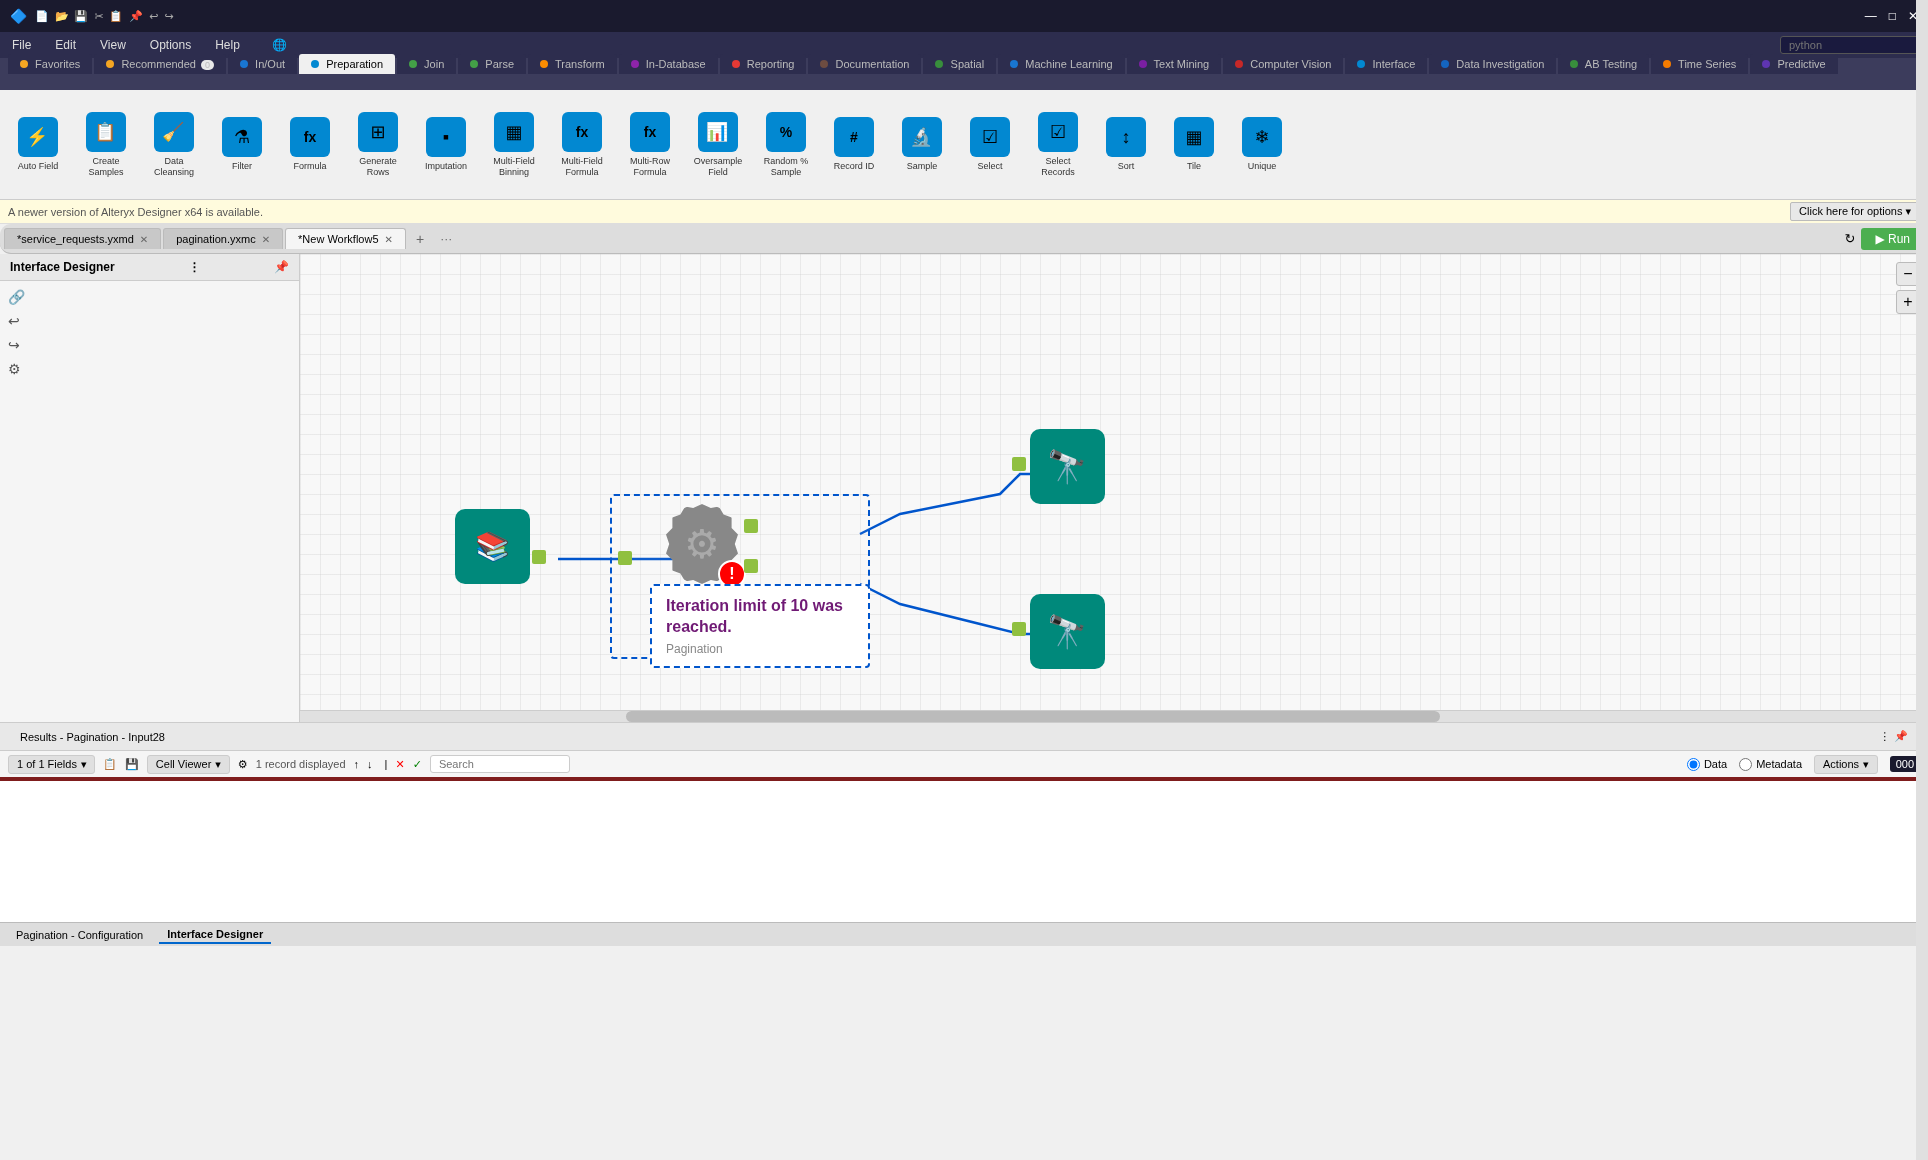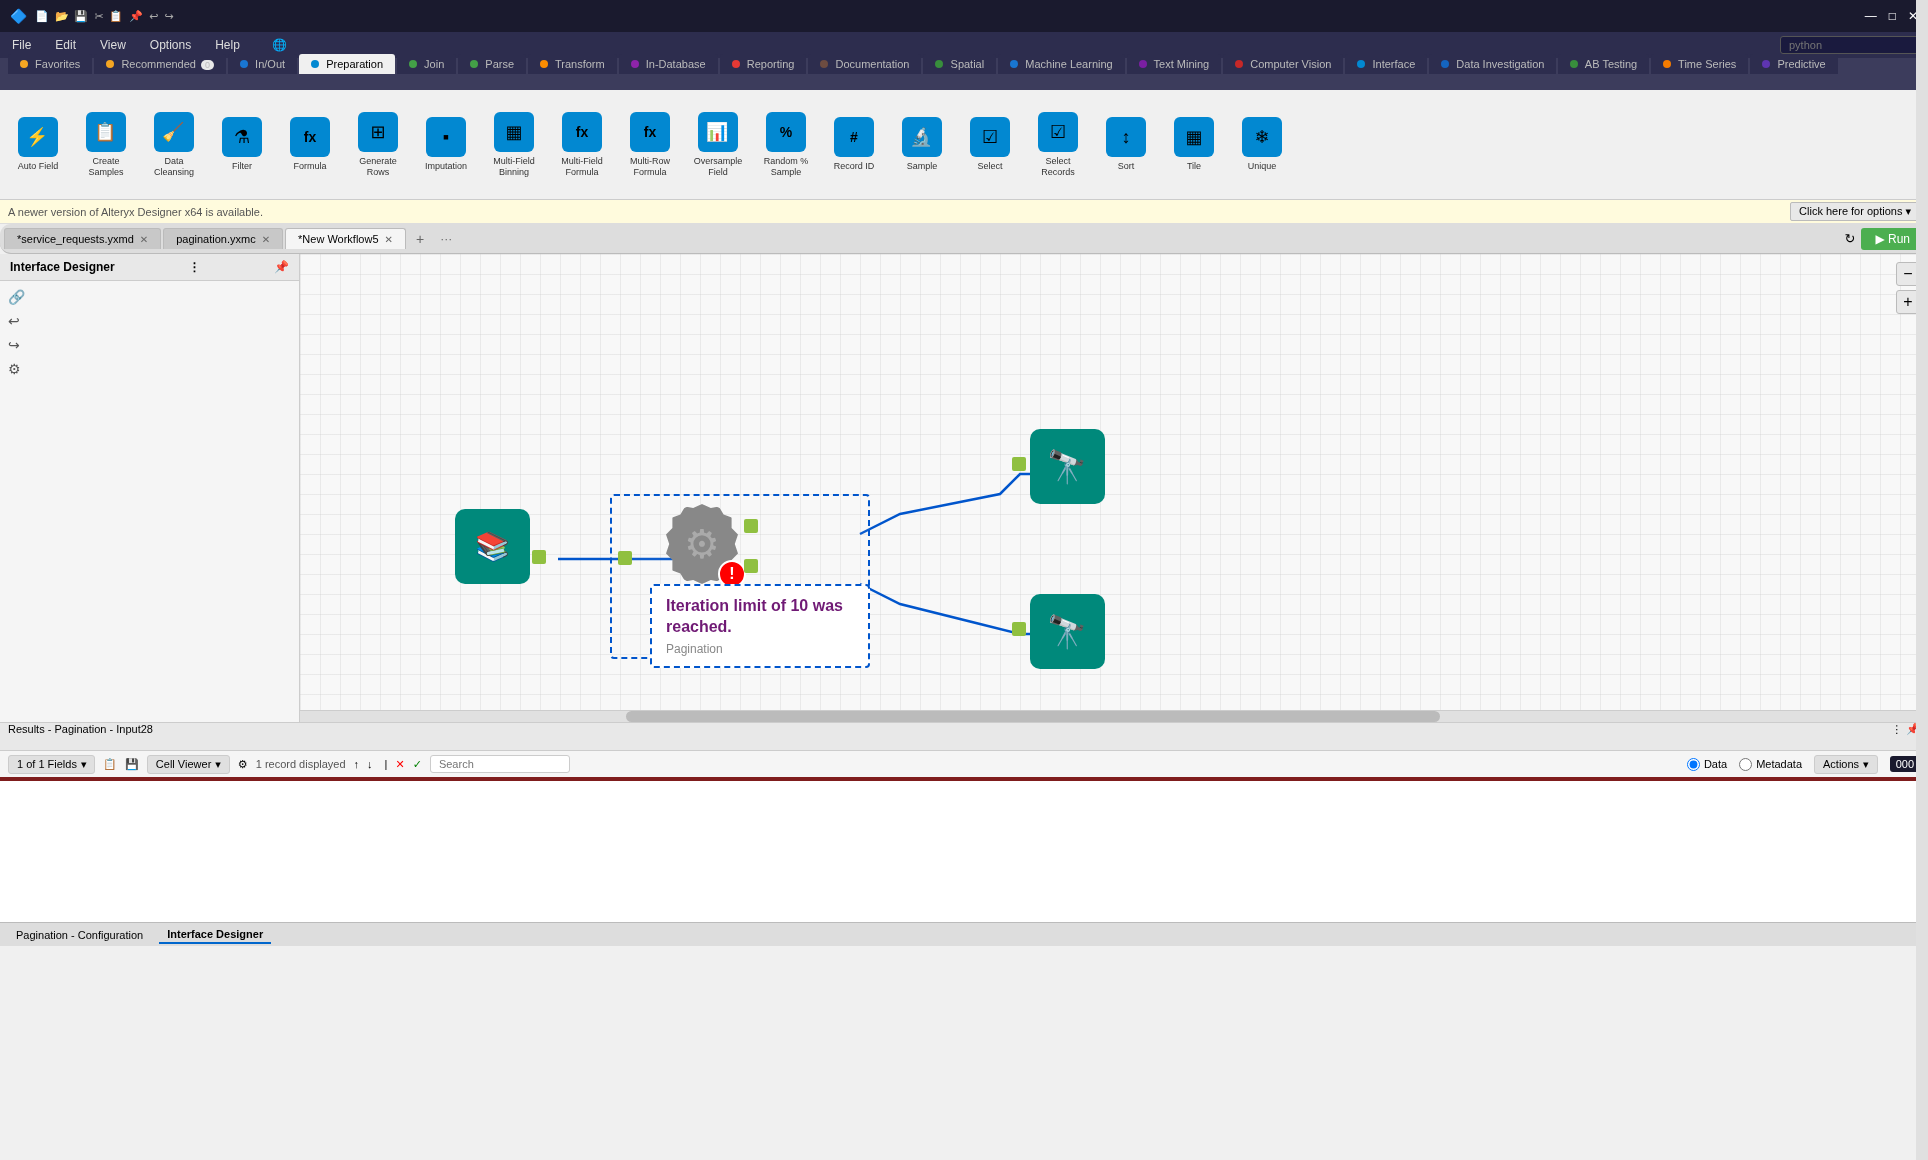--- a/index.html
+++ b/index.html
@@ -251,22 +251,22 @@
       border-top: 1px solid #ccc;
       height: 200px;
       display: flex;
       flex-direction: column;
     }
     #results-header {
       background: #e8e8e8;
       border-bottom: 1px solid #ccc;
       height: 28px;
       display: flex;
-      align-items: flex-start;
-      padding: 0 8px;
+      align-items: center;
+      padding: 0 20px;
       font-size: 11px;
     }
     #results-toolbar {
       background: #f5f5f5;
       border-bottom: 4px solid #7f1d1d;
       height: 30px;
       display: flex;
       align-items: center;
       padding: 0 8px;
       gap: 8px;

